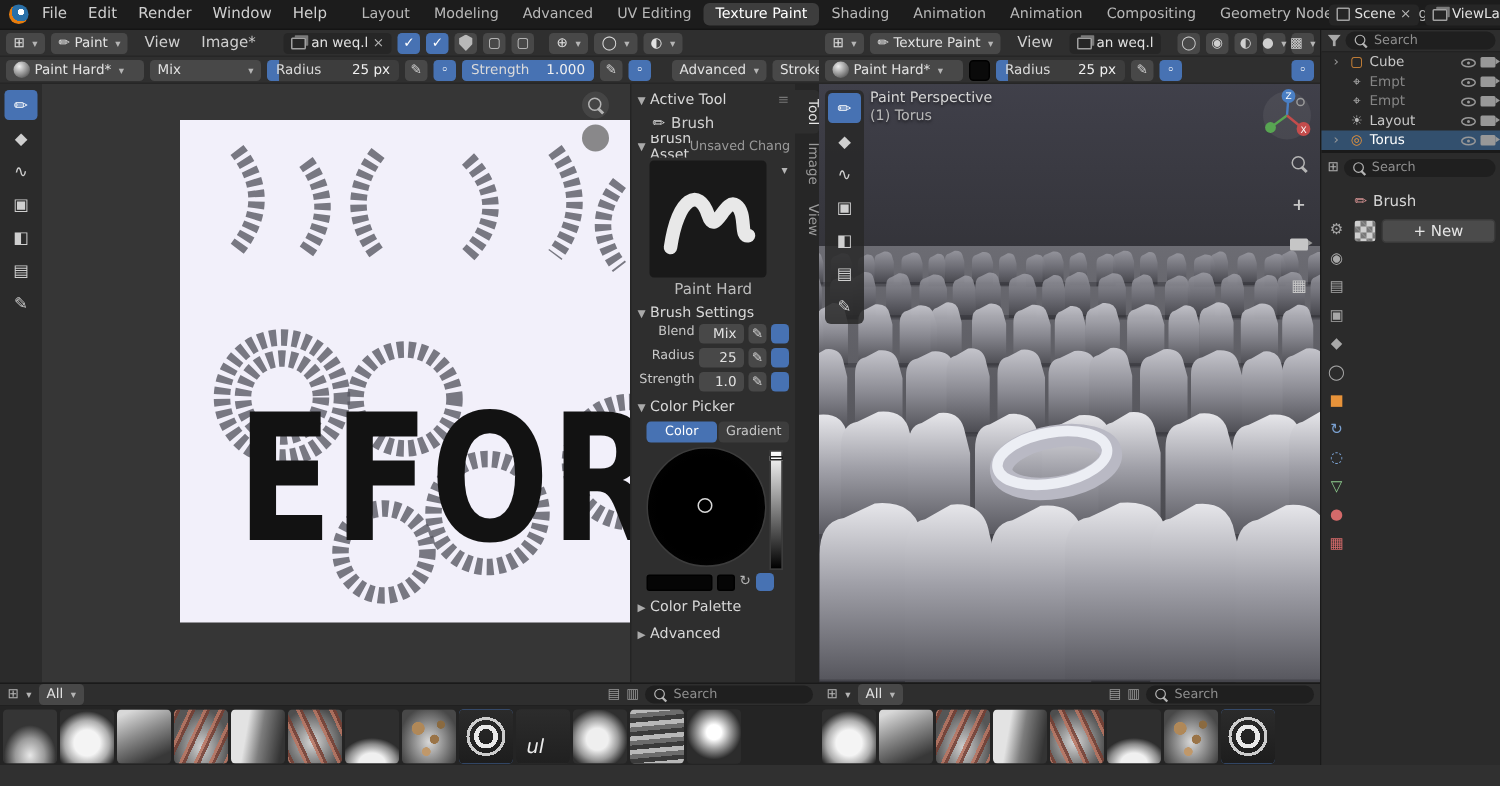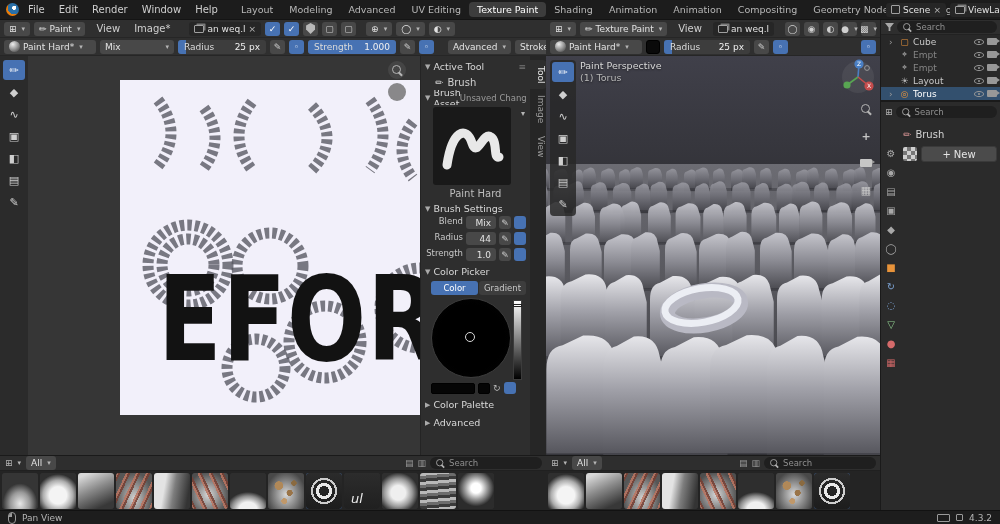--- a/index.html
+++ b/index.html
@@ -484,21 +484,21 @@
             <span class="w ib" style="width:12px;height:13px">
               <span class="g">✎</span>
             </span>
             <span class="w ib on" style="width:12px;height:13px"></span>
           </div>
 
           <div class="bs-row t-slider">
             <span class="lbl">Radius</span>
             <span class="w bs-ctl t-ctl">
               <span class="fill" style="width: 9%;"></span>
-              <span class="sl-v" style="margin-left:auto">44</span>
+              <span class="sl-v" style="margin-left:auto">25</span>
             </span>
             <span class="w ib" style="width:12px;height:13px">
               <span class="g">✎</span>
             </span>
             <span class="w ib on" style="width:12px;height:13px"></span>
           </div>
 
           <div class="bs-row t-slider">
             <span class="lbl">Strength</span>
             <span class="w bs-ctl t-ctl">
@@ -950,22 +950,14 @@
         </span>
         <span class="thumb v-splatter">
           <span class="thumb-label"></span>
         </span>
         <span class="thumb selected v-swirl">
           <span class="thumb-label"></span>
         </span>
       </div>
   </div>
 
-  <div class="statusbar abs">
-    <span class="icon-mouse"></span>
-    <span>Pan View</span>
-    <span class="sp"></span>
-    <span class="icon-kb"></span>
-    <span class="icon-sys"></span>
-    <span>4.3.2</span>
-  </div>
 
 </div>
 
 </body></html>

